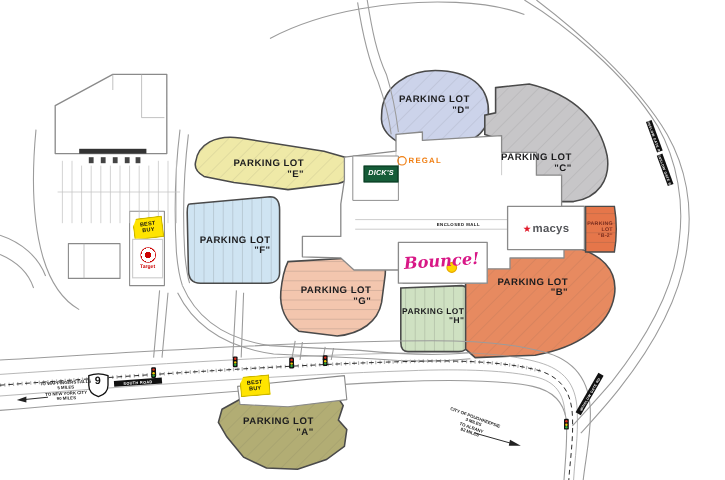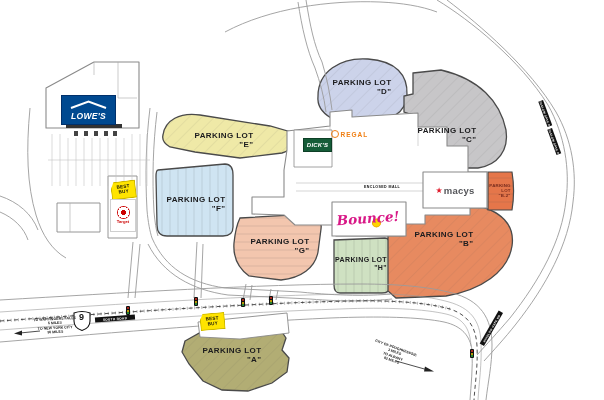--- a/index.html
+++ b/index.html
@@ -220,26 +220,20 @@
       <span>LOT</span>
       <span>"B-2"</span>
     </div>
   <div class="lot-label" style="left:232px;top:356px;">
     <span>PARKING LOT</span>
       <span>"A"</span>
     </div>
 
   <div class="enclosed" style="left:382px;top:187px;">ENCLOSED MALL</div>
 
-  <div class="lowes-sign">
-    <svg width="53" height="28" viewBox="0 0 53 28">
-      <path d="M9,12 L26.5,5.5 L44,12" fill="none" stroke="#ffffff" stroke-width="2"></path>
-    </svg>
-    <span class="lowes-text">LOWE'S</span>
-  </div>
 
   <div class="bb-tag" style="left:111px;top:181px;width:23px;height:16px;transform:rotate(-7deg);">
     <span>BEST</span>
     <span>BUY</span>
   </div>
 
   <div class="target-sign">
     <div class="bullseye"></div>
     <span class="target-word">Target</span>
   </div>

